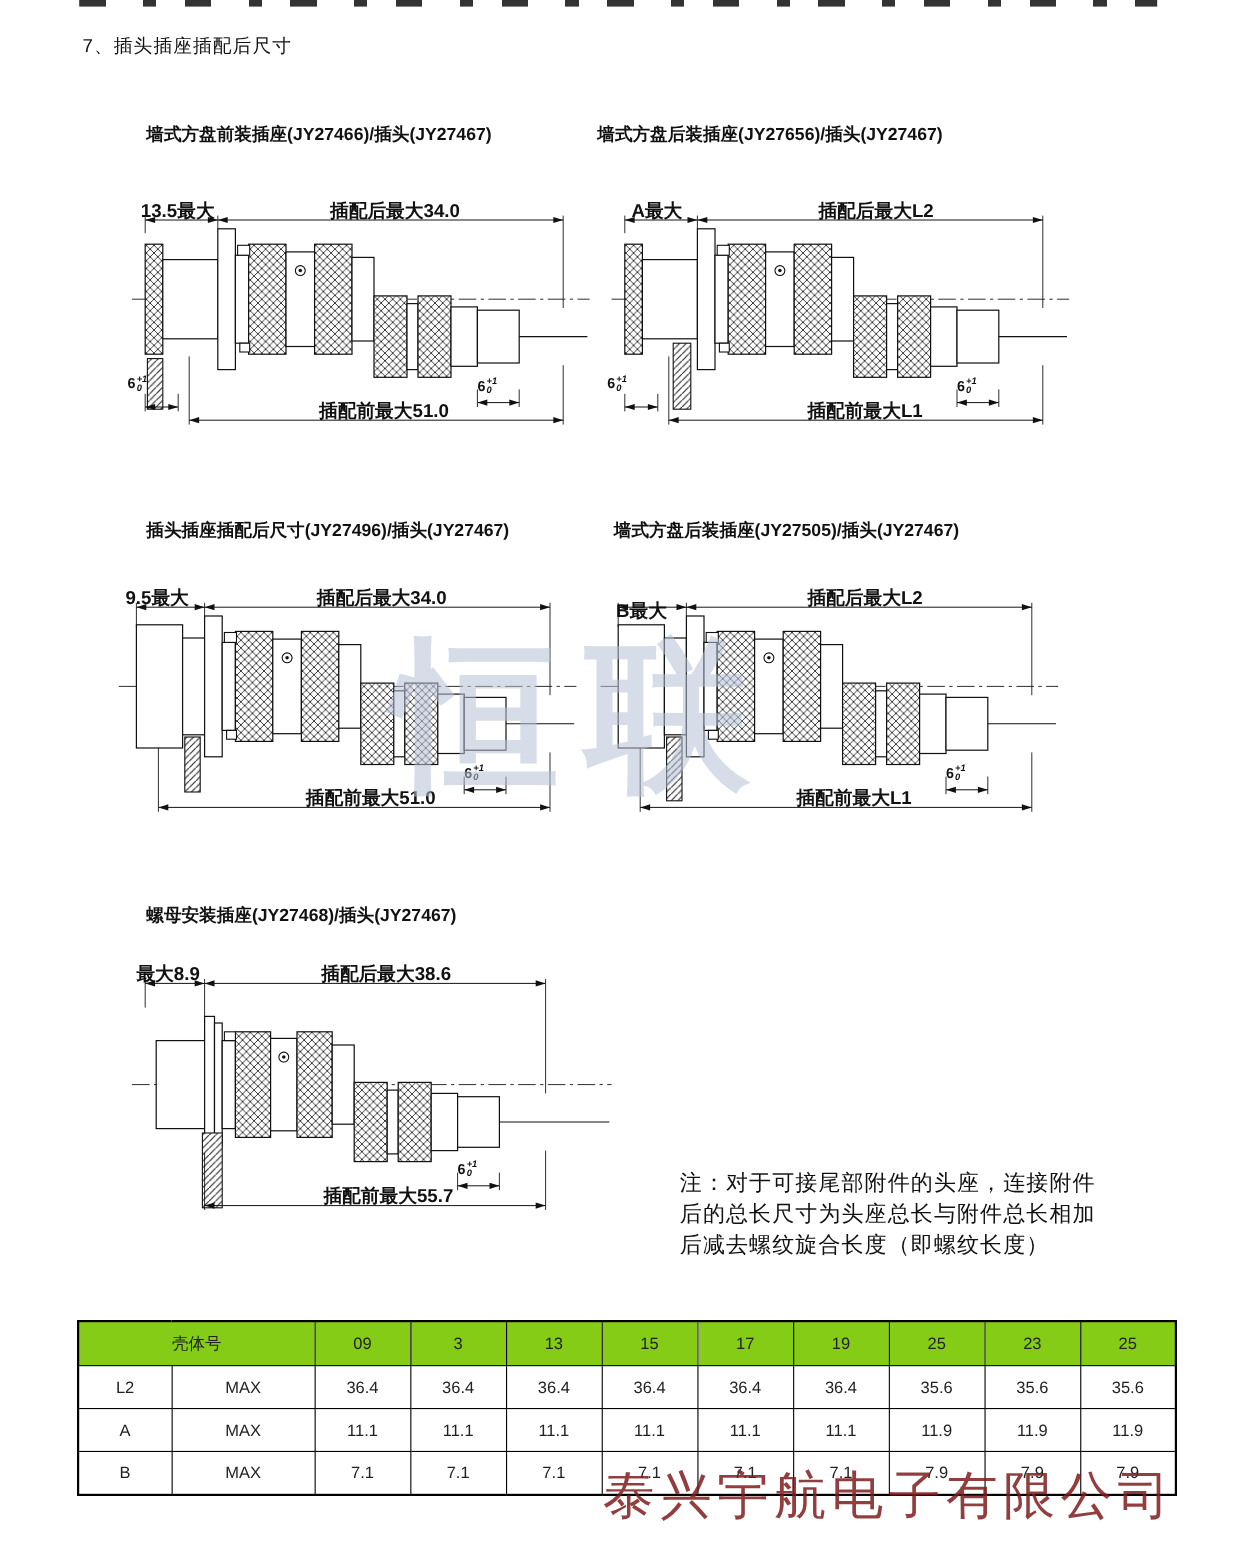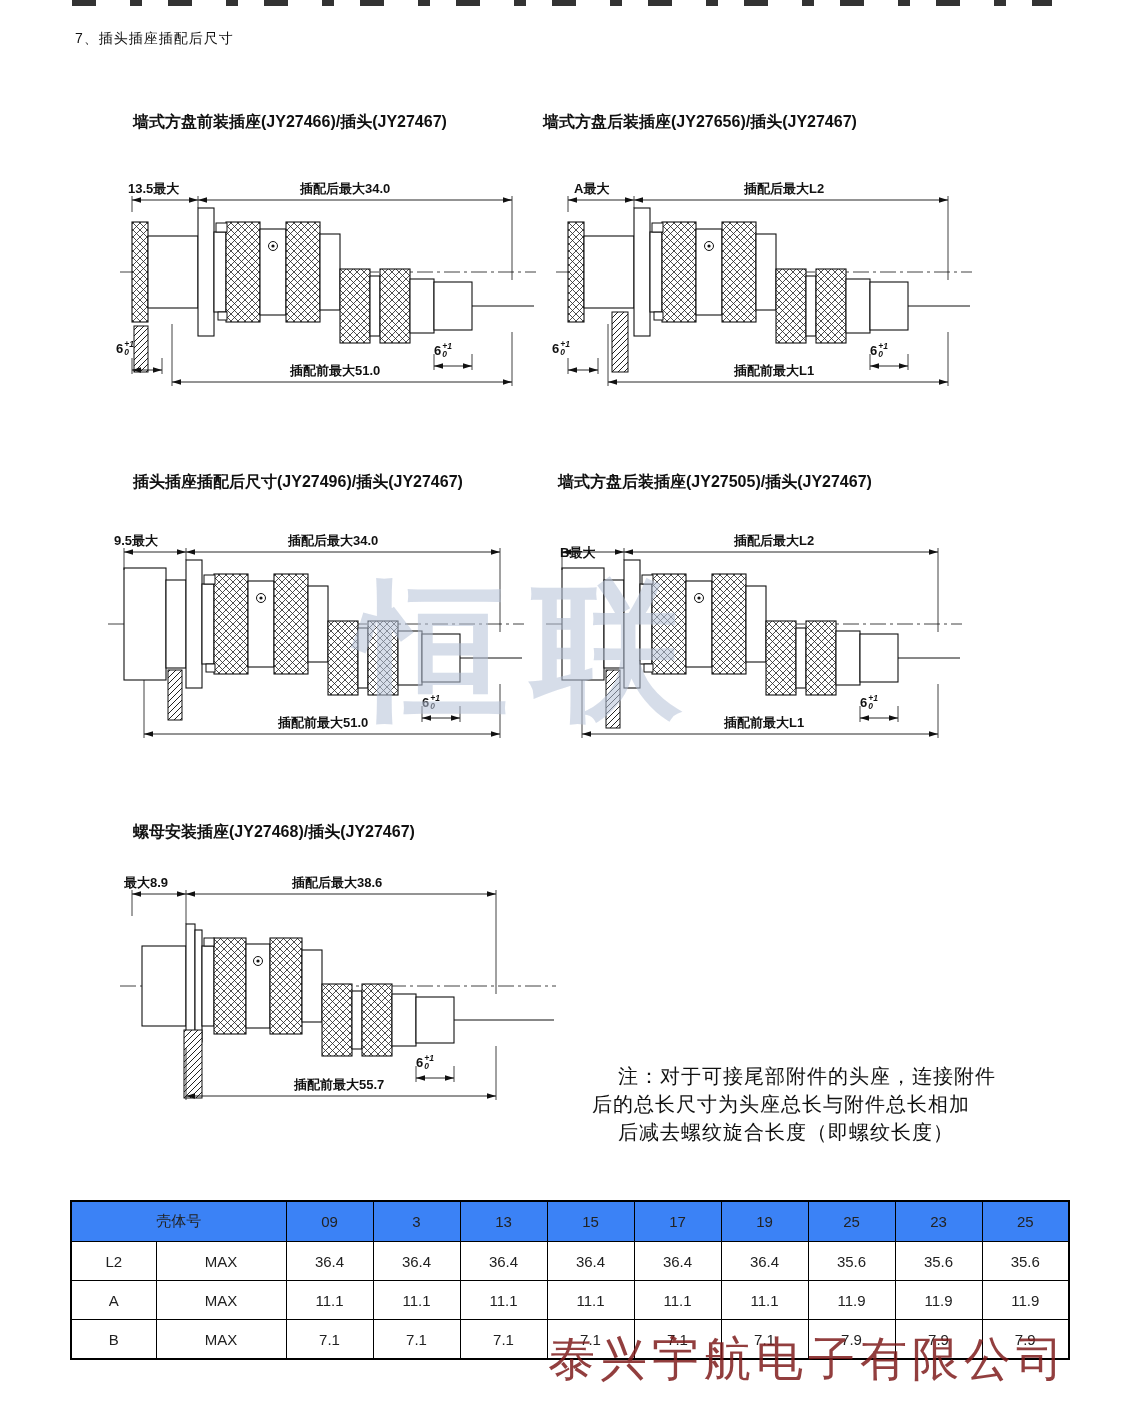--- a/index.html
+++ b/index.html
@@ -1,33 +1,33 @@
 <!DOCTYPE html>
 <html><head>
 <meta charset="utf-8">
 <style>
   html,body{margin:0;padding:0;background:#fff}
   body{width:1121px;height:1424px;position:relative;overflow:hidden;
        font-family:"Liberation Sans",sans-serif;color:#111}
   .topfrag{position:absolute;left:72px;top:0;width:980px;height:6px;
        background:repeating-linear-gradient(90deg,#000 0 24px,transparent 24px 58px,
        #000 58px 70px,transparent 70px 96px);opacity:.8}
-  #sec-title{position:absolute;left:75px;top:30px;font-size:14px;letter-spacing:1px;white-space:nowrap}
+  #sec-title{position:absolute;left:75px;top:30px;font-size:17px;letter-spacing:1px;white-space:nowrap}
   .ftitle{position:absolute;font-weight:bold;font-size:16px;white-space:nowrap;z-index:2}
   .canvas{position:absolute;z-index:1}
   .canvas svg{position:absolute;left:0;top:0}
-  .dl{position:absolute;font-weight:bold;font-size:13px;white-space:nowrap;z-index:2}
+  .dl{position:absolute;font-weight:bold;font-size:17px;white-space:nowrap;z-index:2}
   .tol{position:absolute;font-weight:bold;font-size:13px;display:flex;align-items:center;z-index:2}
   .tol .st{display:flex;flex-direction:column;font-size:8.5px;line-height:8px;font-weight:bold;margin-left:1px}
   .noteline{position:absolute;font-size:20px;line-height:28px;white-space:nowrap;letter-spacing:1px}
   #spec-table{position:absolute;left:70px;top:1200px;width:996px;z-index:1;
       border-collapse:collapse;table-layout:fixed;font-size:15px;color:#222}
   #spec-table td,#spec-table th{border:1px solid #000;text-align:center;height:36px;
       font-weight:normal;overflow:hidden;white-space:nowrap}
-  #spec-table th{background:#3b82f6;height:37px}
+  #spec-table th{background:#84cc16;height:37px}
   #spec-table{border:2px solid #000}
   .wm1{position:absolute;left:358px;top:552px;font-size:150px;font-weight:bold;
       color:#b6c2d8;opacity:.55;letter-spacing:24px;z-index:3;pointer-events:none;white-space:nowrap}
   .wm2{position:absolute;left:548px;top:1328px;font-size:47px;color:#7f1d1d;opacity:.85;
       letter-spacing:5px;z-index:3;pointer-events:none;white-space:nowrap}
 </style>
 </head>
 <body>
 
 <svg width="0" height="0" style="position:absolute">
@@ -335,21 +335,21 @@
   <span class="tol" style="left:304px;top:196px">
       <b>6</b>
       <span class="st">
         <i>+1</i>
         <i>0</i>
       </span>
     </span>
 </div>
 
 <div class="noteline" style="left:618px;top:1062px">注：对于可接尾部附件的头座，连接附件</div>
-<div class="noteline" style="left:592px;top:1090px">后的总长尺寸为头座总长与附件总长相加</div>
+<div class="noteline" style="left:618px;top:1090px">后的总长尺寸为头座总长与附件总长相加</div>
 <div class="noteline" style="left:618px;top:1118px">后减去螺纹旋合长度（即螺纹长度）</div>
 
 <table id="spec-table">
   <colgroup>
     <col style="width:85px">
       <col style="width:130px">
     <col style="width:87px">
       <col style="width:87px">
       <col style="width:87px">
     <col style="width:87px">

